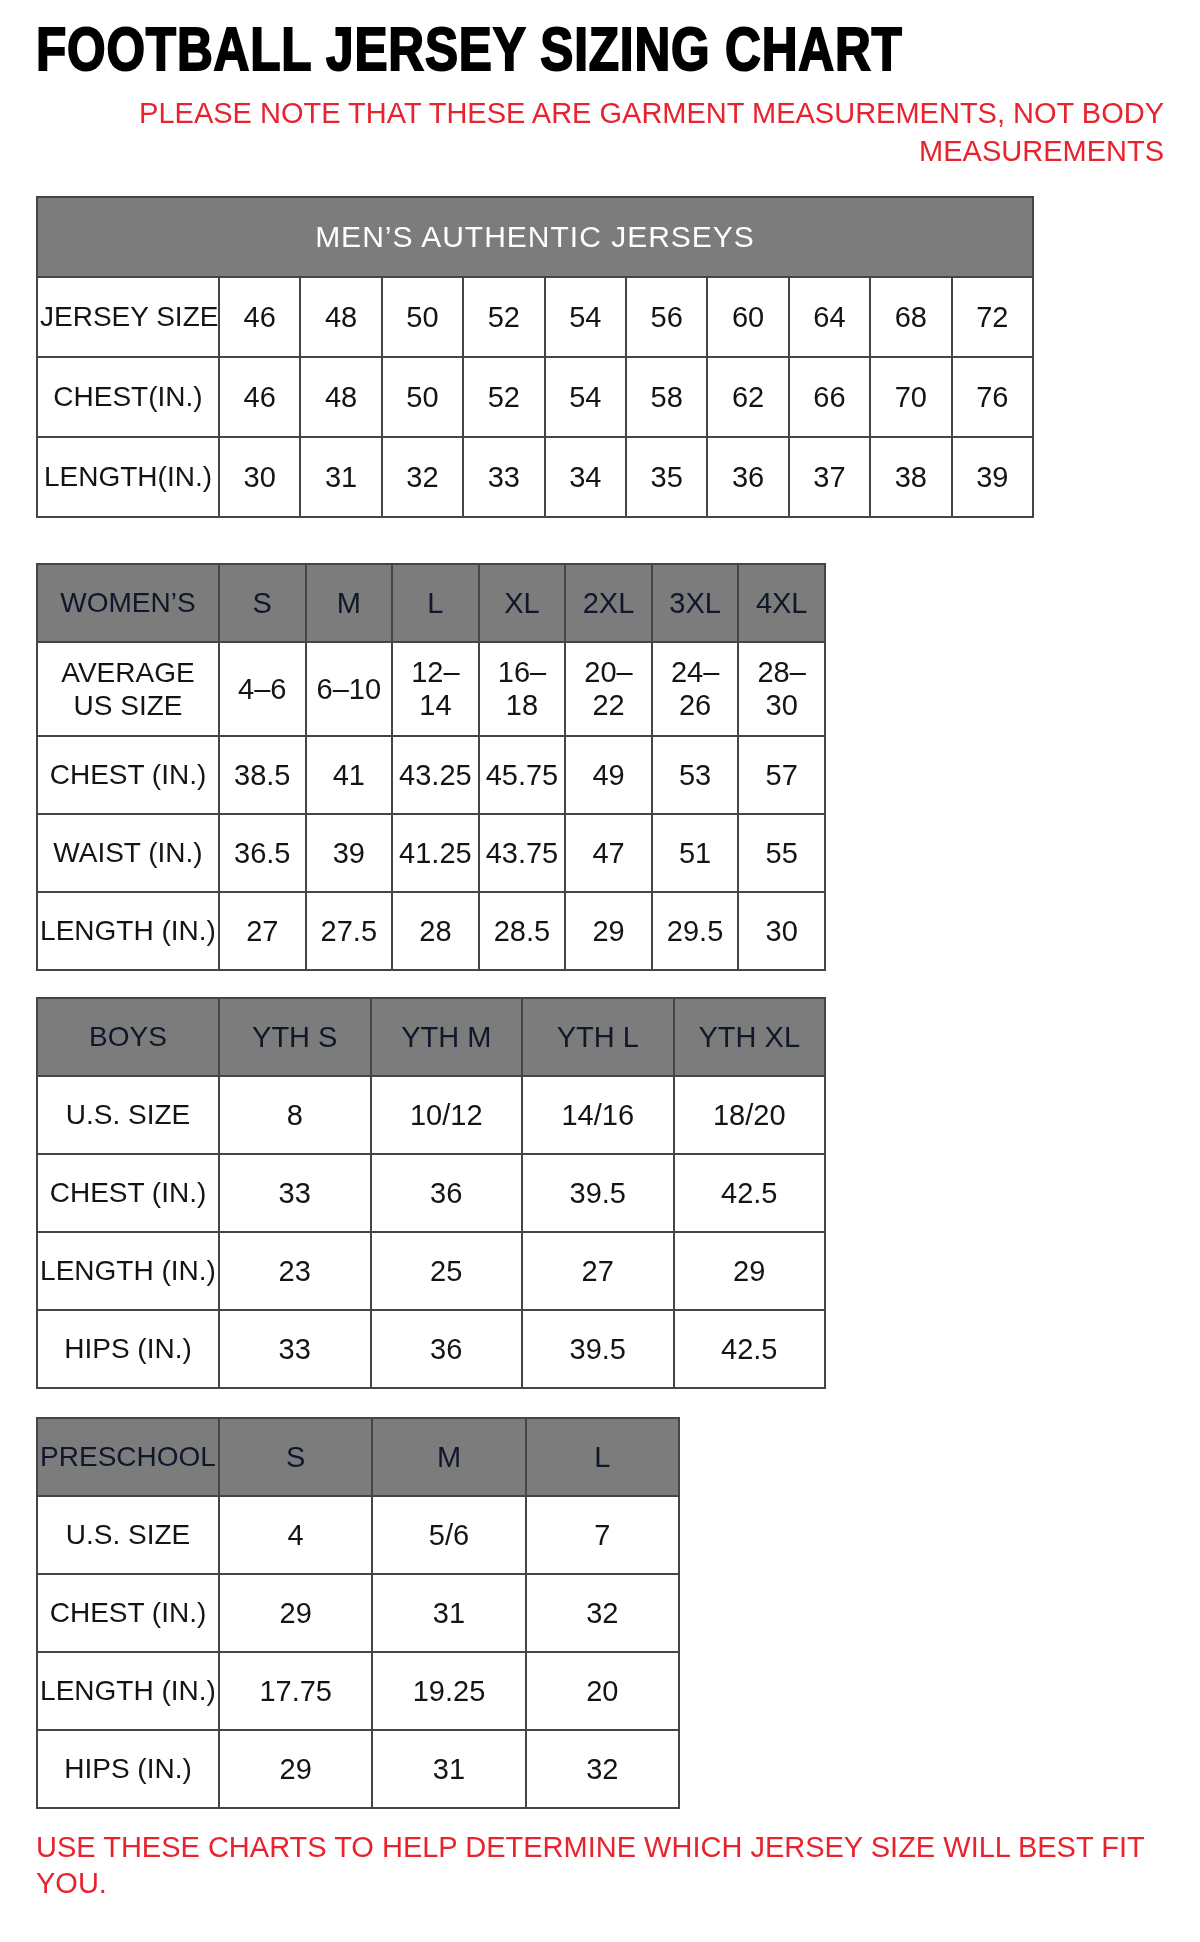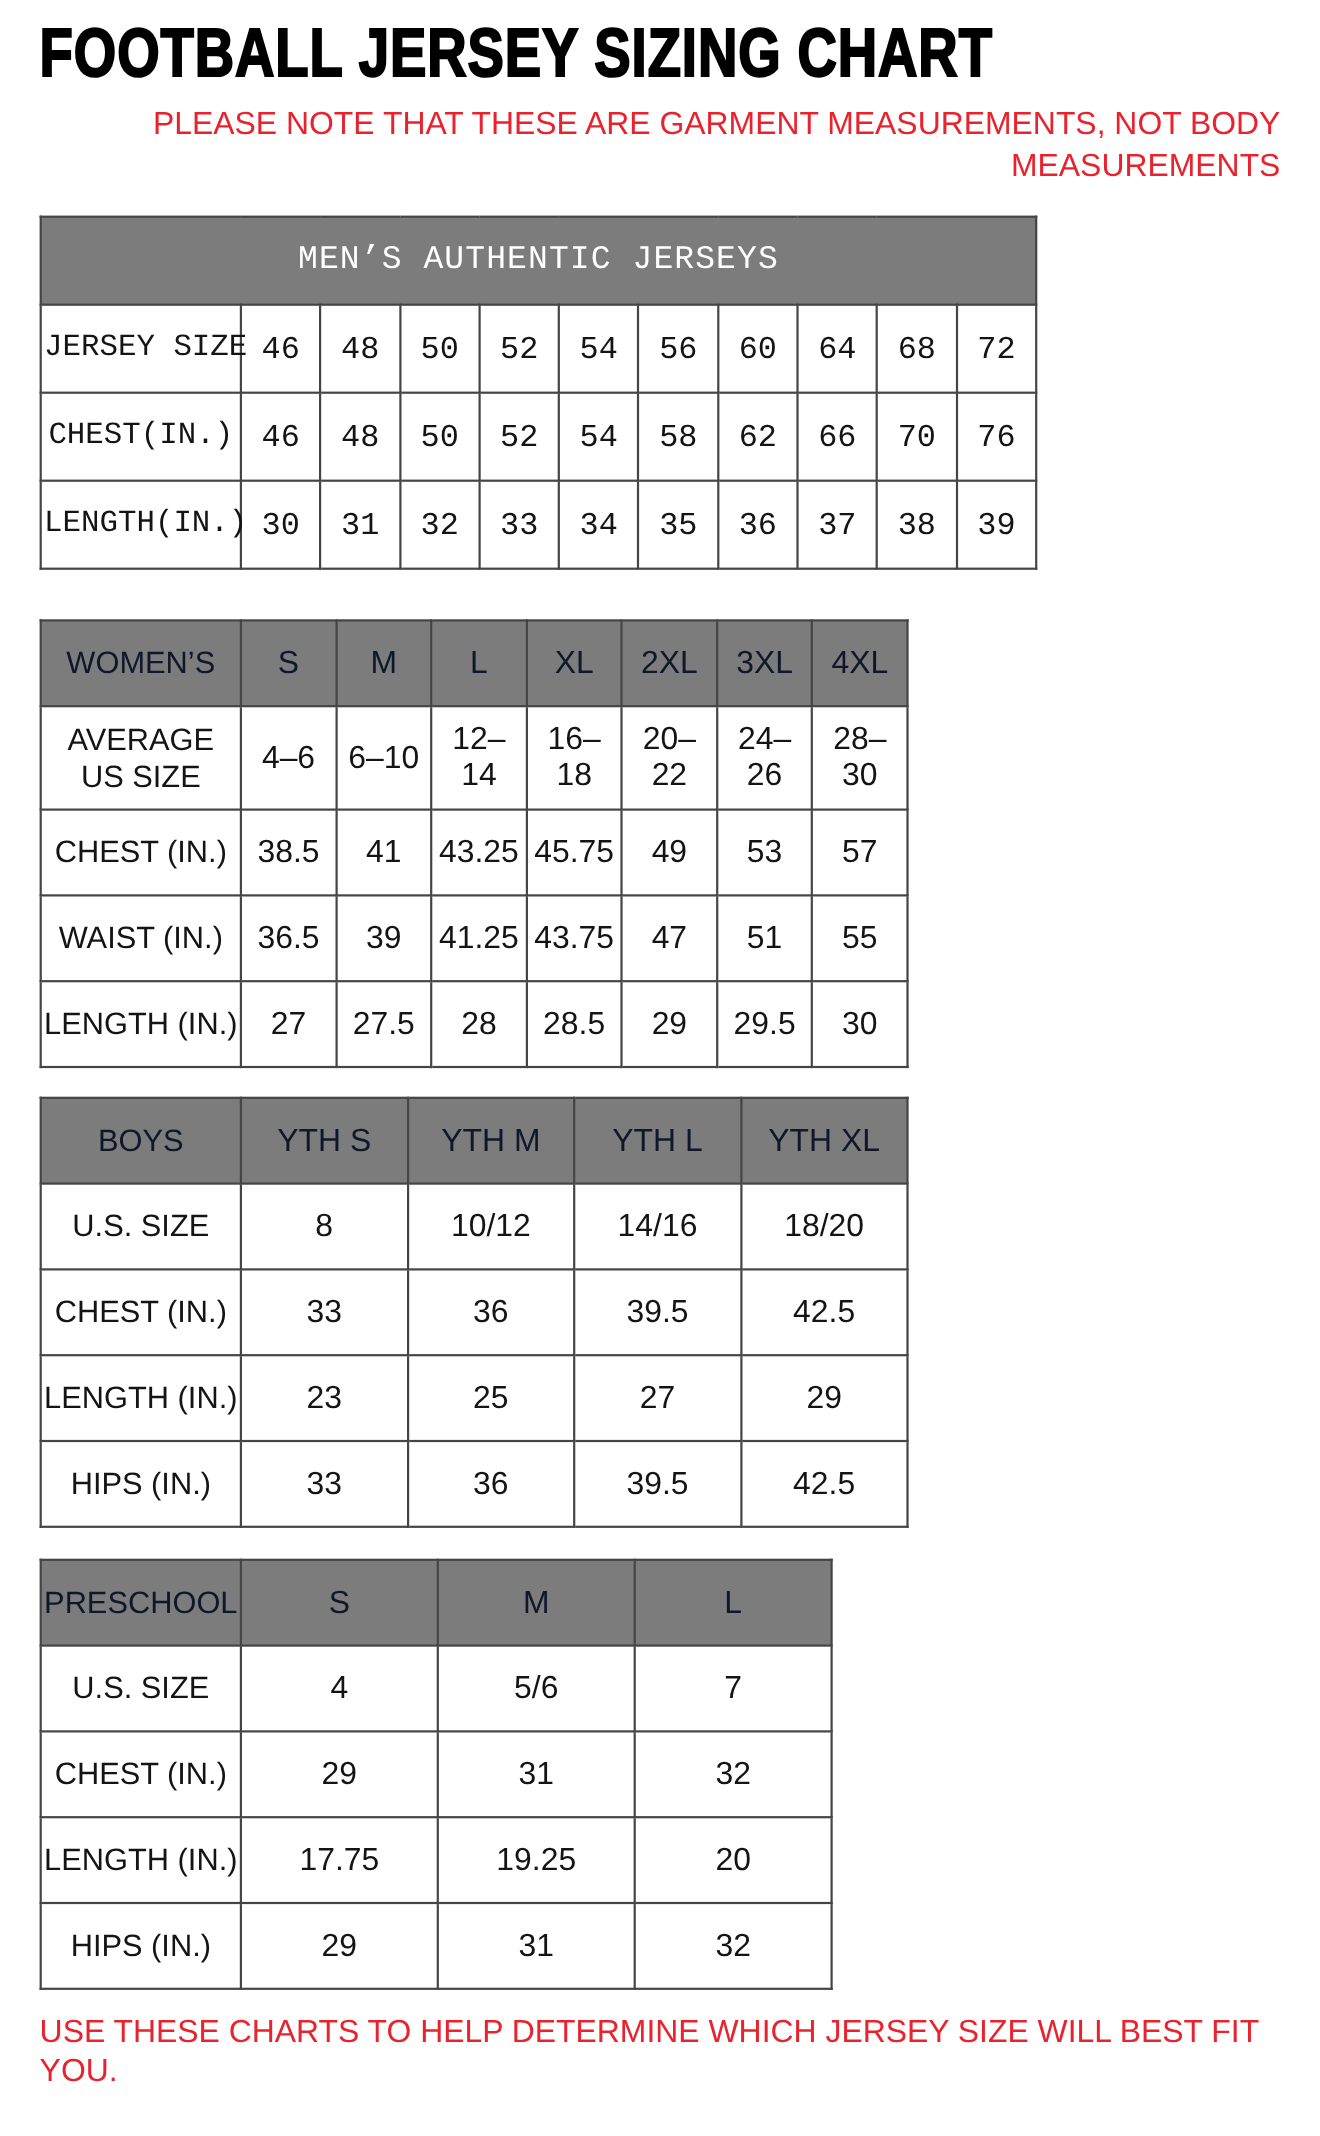--- a/index.html
+++ b/index.html
@@ -17,28 +17,28 @@
     transform:scaleX(0.80);transform-origin:left center;white-space:nowrap;
   }
   .note{margin:0 0 26px;font-size:29px;line-height:38px;color:var(--accent);white-space:pre-line;font-weight:400;text-align:right;}
   table.tbl{border-collapse:collapse;table-layout:fixed;}
   .tbl td,.tbl th{border:2px solid var(--border);text-align:center;vertical-align:middle;padding:0 2px;font-weight:400;}
   .val{font-size:29px;}
   .lbl{font-size:28px;white-space:pre;line-height:1.18;}
   .banner{background:var(--header-bg);color:#fff;font-size:30px;letter-spacing:1px;}
   .hdr{background:var(--header-bg);color:#0f172a;font-size:29px;}
   .hdr.lbl{font-size:28px;}
-  .mens{width:907px;margin:0 0 45px;font-family:Liberation Mono, monospace;}
+  .mens{width:998px;margin:0 0 45px;}
   .mens tr{height:80px;}
   .womens{width:790px;margin:0 0 26px;}
   .womens tr{height:78px;}
   .womens tr.tall{height:94px;}
   .boys{width:790px;margin:0 0 28px;}
   .boys tr{height:78px;}
-  .preschool{width:721px;margin:0 0 20px;padding-left:36px;}
+  .preschool{width:644px;margin:0 0 20px;padding-left:36px;}
   .preschool tr{height:78px;}
   col.c-label{width:182px;}
   .footer{margin:0;font-size:29px;line-height:36px;color:var(--accent);font-weight:400;}
 </style>
 </head>
 <body>
 
 <div class="page">
 
   <h1 class="title">FOOTBALL JERSEY SIZING CHART</h1>

